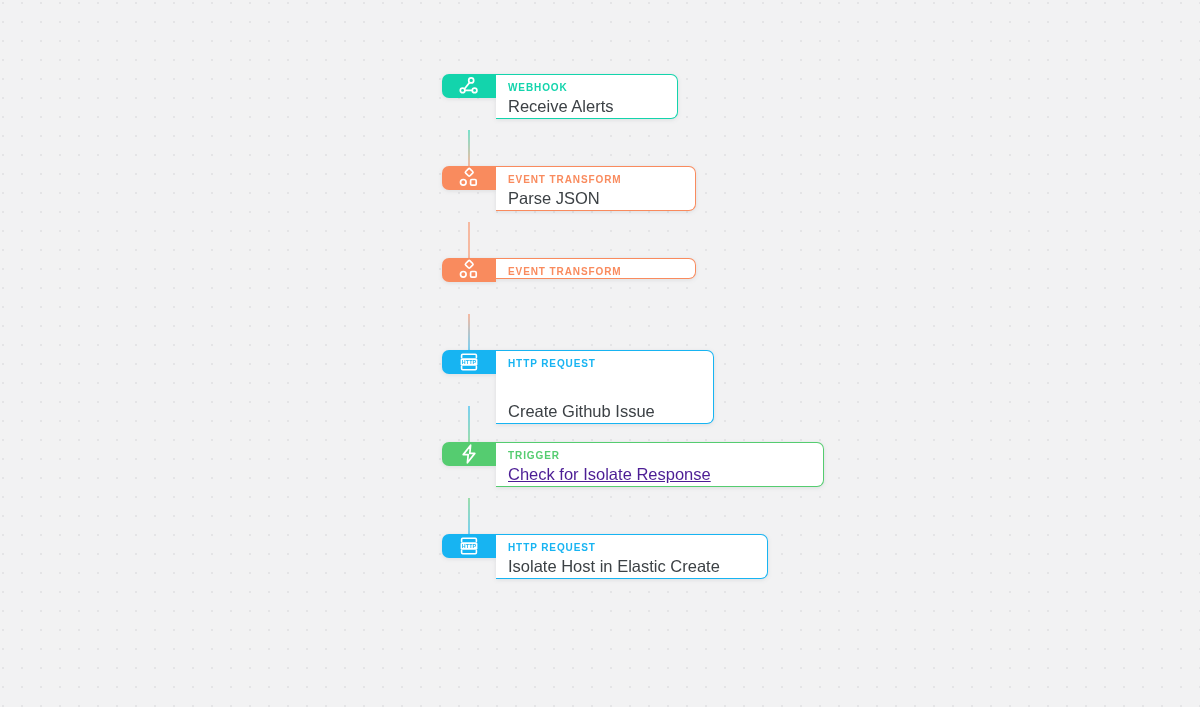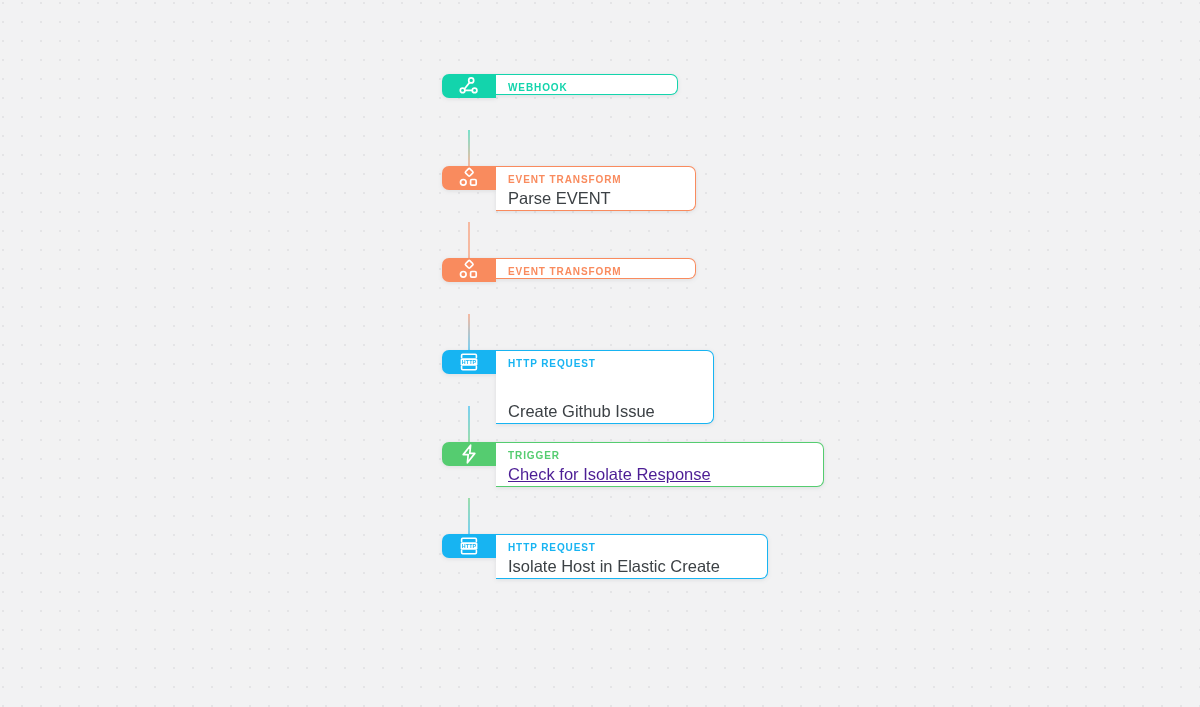--- a/index.html
+++ b/index.html
@@ -106,33 +106,34 @@
           <svg viewBox="0 0 24 24" fill="none" stroke="#ffffff" stroke-width="1.7" stroke-linecap="round" stroke-linejoin="round">
             <circle cx="14.2" cy="6.4" r="2.5"></circle>
             <circle cx="5.6" cy="16.4" r="2.3"></circle>
             <circle cx="17.6" cy="16.4" r="2.3"></circle>
             <line x1="8.1" y1="16.4" x2="15.2" y2="16.4"></line>
             <line x1="12.5" y1="8.6" x2="8.0" y2="14.2"></line>
           </svg>
         </div>
         <div class="node-body" style="width: 182px; border-color: rgb(19, 212, 172);">
           <div class="node-kind" style="color: rgb(19, 212, 172);">WEBHOOK</div>
+          <div class="node-title" style="color: rgb(60, 65, 69);">Receive Alerts</div>
         </div>
       </div>
       <div class="node" style="left: 442px; top: 166px;">
         <div class="node-icon" style="background: rgb(249, 139, 94); color: rgb(249, 139, 94);">
           <svg viewBox="0 0 24 24" fill="none" stroke="#ffffff" stroke-width="1.7" stroke-linecap="round" stroke-linejoin="round">
             <rect x="9.2" y="3.3" width="6.0" height="6.0" rx="1.1" transform="rotate(45 12.2 6.3)"></rect>
             <circle cx="6.3" cy="16.3" r="2.8"></circle>
             <rect x="13.6" y="13.5" width="5.6" height="5.6" rx="1.2"></rect>
           </svg>
         </div>
         <div class="node-body" style="width: 200px; border-color: rgb(249, 139, 94);">
           <div class="node-kind" style="color: rgb(249, 139, 94);">EVENT TRANSFORM</div>
-          <div class="node-title" style="color: rgb(60, 65, 69);">Parse EVENT</div>
+          <div class="node-title" style="color: rgb(60, 65, 69);">Parse JSON</div>
         </div>
       </div>
       <div class="node" style="left: 442px; top: 258px;">
         <div class="node-icon" style="background: rgb(249, 139, 94); color: rgb(249, 139, 94);">
           <svg viewBox="0 0 24 24" fill="none" stroke="#ffffff" stroke-width="1.7" stroke-linecap="round" stroke-linejoin="round">
             <rect x="9.2" y="3.3" width="6.0" height="6.0" rx="1.1" transform="rotate(45 12.2 6.3)"></rect>
             <circle cx="6.3" cy="16.3" r="2.8"></circle>
             <rect x="13.6" y="13.5" width="5.6" height="5.6" rx="1.2"></rect>
           </svg>
         </div>

